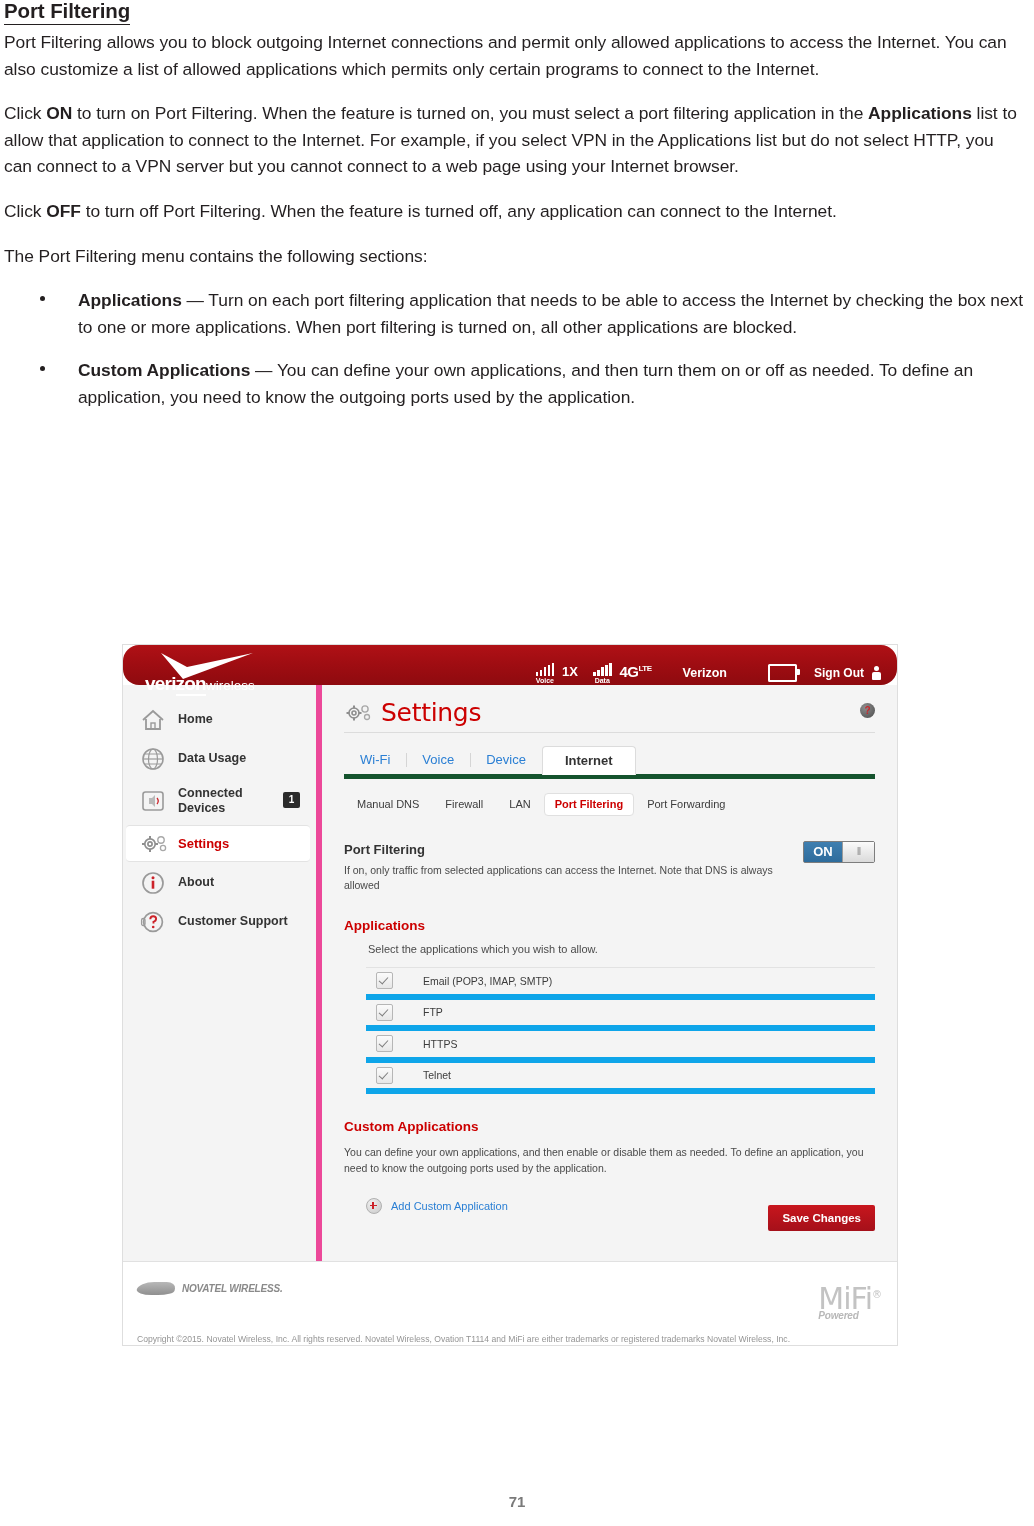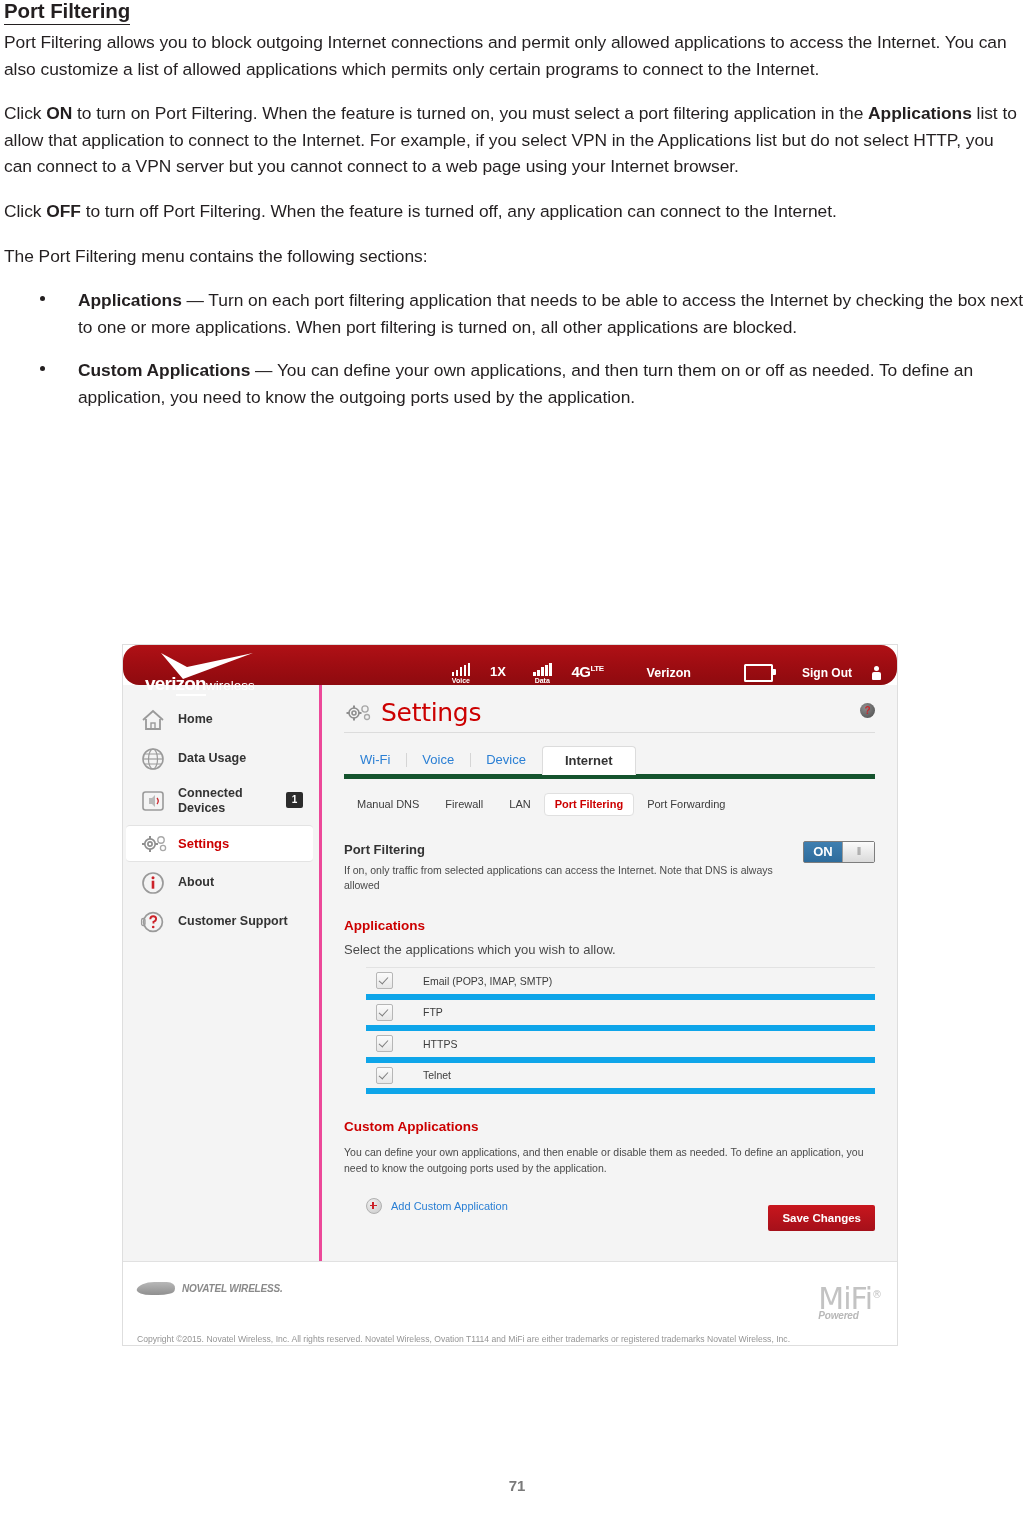--- a/index.html
+++ b/index.html
@@ -122,21 +122,21 @@
     letter-spacing: 0px;
   }
 
   .hdr-status {
     position: absolute;
     right: 10px;
     top: 0;
     height: 56px;
     display: flex;
     align-items: center;
-    gap: 13px;
+    gap: 1px;
     color: #fff;
   }
   .sig-block {
     display: flex;
     flex-direction: column;
     align-items: center;
     margin-right: 7px;
   }
   .bars {
     display: flex;
@@ -218,21 +218,21 @@
   }
 
   
   .vz-body {
     display: flex;
     height: 576px;
     background: #f4f4f4;
   }
   .vz-side {
     width: 199px;
-    border-right: 3px solid #ec4899;
+    border-right: 6px solid #ec4899;
     padding-top: 16px;
     background: #f4f4f4;
     box-sizing: border-box;
   }
   .nav-item {
     position: relative;
     display: flex;
     align-items: center;
     height: 37px;
     padding-left: 17px;
@@ -417,24 +417,25 @@
     letter-spacing: -1px;
   }
 
   .red-head {
     color: #cc0000;
     font-size: 13.5px;
     font-weight: bold;
     margin-top: 25px;
   }
   .small-note {
-    font-size: 13px;
+    font-size: 11px;
     color: #4a4a4a;
     margin-top: 9px;
     line-height: 15px;
+    margin-left: 24px;
   }
 
   .app-list { margin-top: 10px; margin-left: 22px; }
   .app-row {
     display: flex;
     align-items: center;
     height: 25.5px;
     border-bottom: 6px solid #0ea5e9;
   }
   .app-row:first-child { border-top: 1px solid #e2e2e2; }
@@ -566,21 +567,21 @@
     font-weight: bold;
     color: #b8b8b8;
     margin-top: -4px;
     letter-spacing: -0.2px;
   }
 
   
   .pageno {
     position: absolute;
     left: 0; right: 0;
-    bottom: 32px;
+    bottom: 16px;
     text-align: center;
     font-size: 15px;
     font-weight: bold;
     color: #7a7a7a;
   }
 </style>
 </head>
 <body>
 
 <div class="doc">

